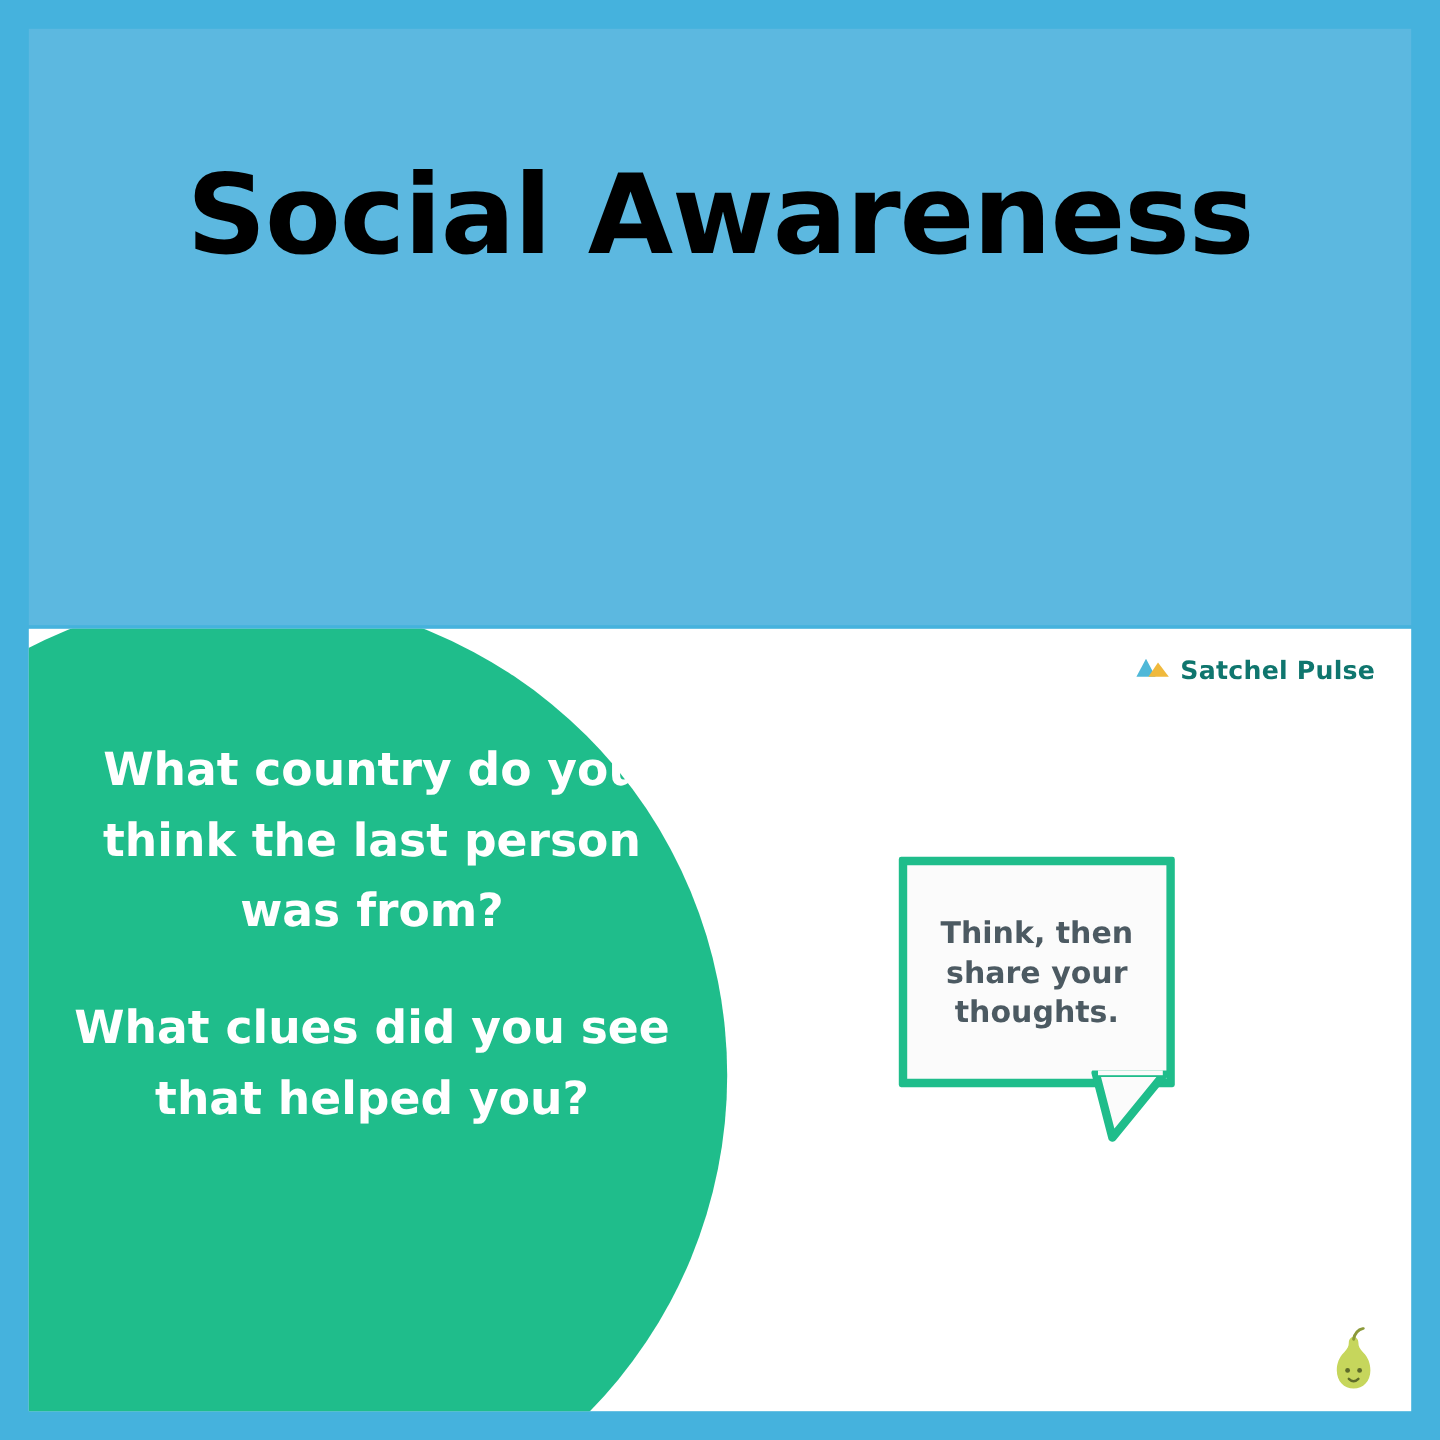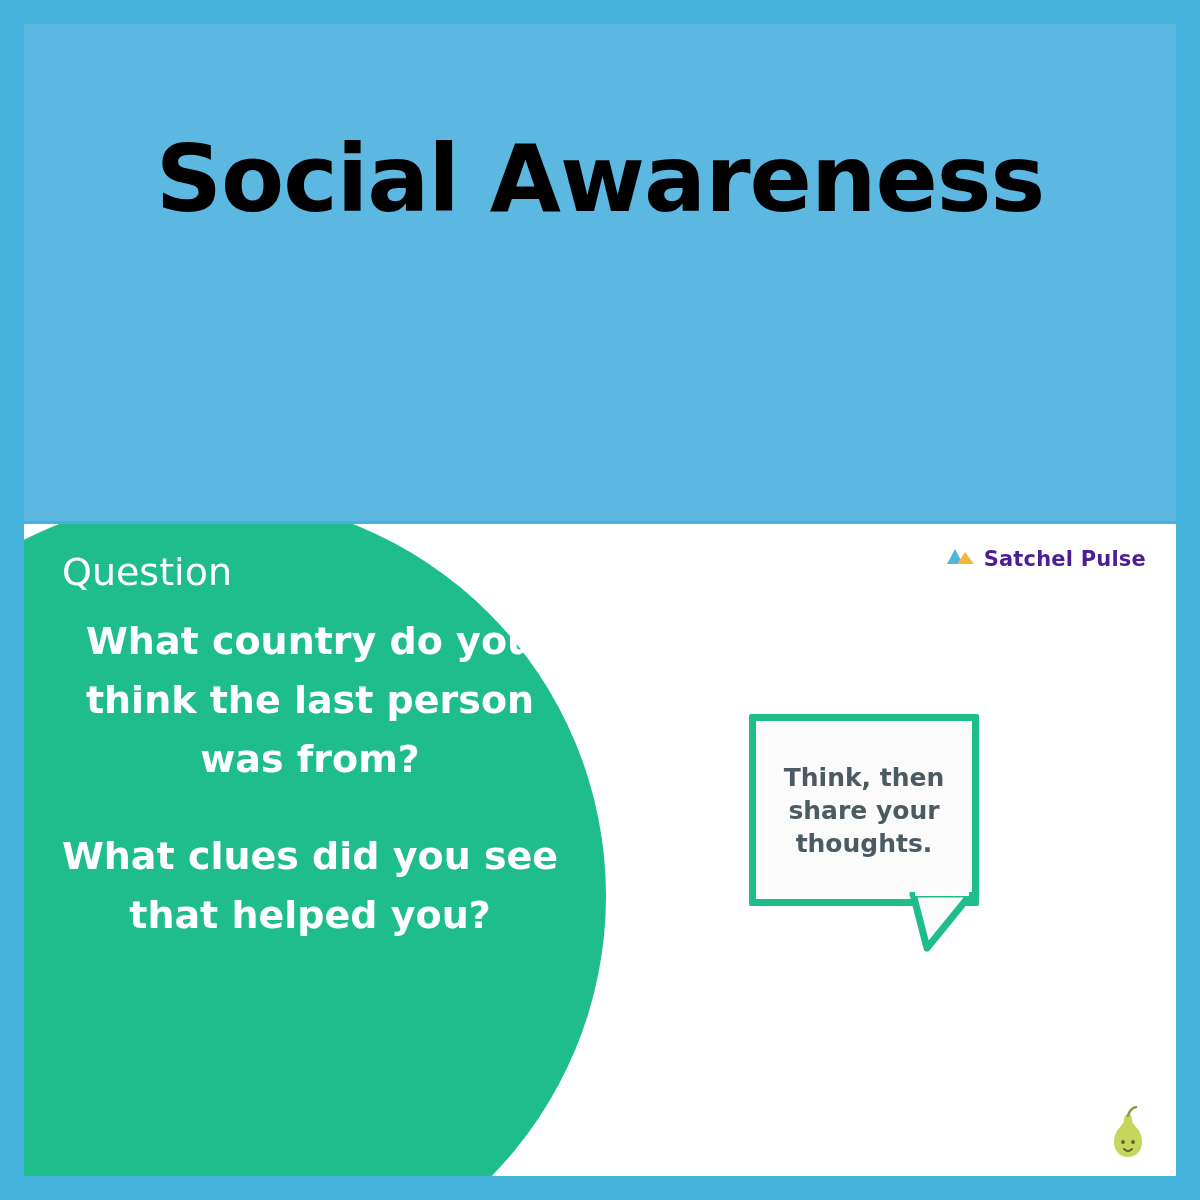--- a/index.html
+++ b/index.html
@@ -107,21 +107,21 @@
     position: absolute;
     right: 30px;
     top: 22px;
     display: flex;
     align-items: center;
     gap: 8px;
   }
   .brand-name {
     font-size: 21px;
     font-weight: bold;
-    color: #4c1d95;
+    color: #0f766e;
     font-family: "DejaVu Sans", sans-serif;
     letter-spacing: 0.2px;
   }
 
   
   .bubble-wrap {
     position: absolute;
     left: 725px;
     top: 190px;
     width: 250px;
@@ -171,21 +171,20 @@
 <div class="slide">
 
   <div class="header-band">
     <div class="title">Social Awareness</div>
   </div>
 
   <div class="body-panel">
 
     <div class="green-circle"></div>
 
-    <div class="question-label">Question</div>
 
     <div class="question-text">
       <div class="q-block">What country do you think the last person was from?</div>
       <div class="q-block">What clues did you see that helped you?</div>
     </div>
 
     <div class="brand">
       <span>
         <svg width="30" height="22" viewBox="0 0 30 22" xmlns="http://www.w3.org/2000/svg">
           <polygon points="9,3 17,18 1,18" fill="#4fb8d8"></polygon>

